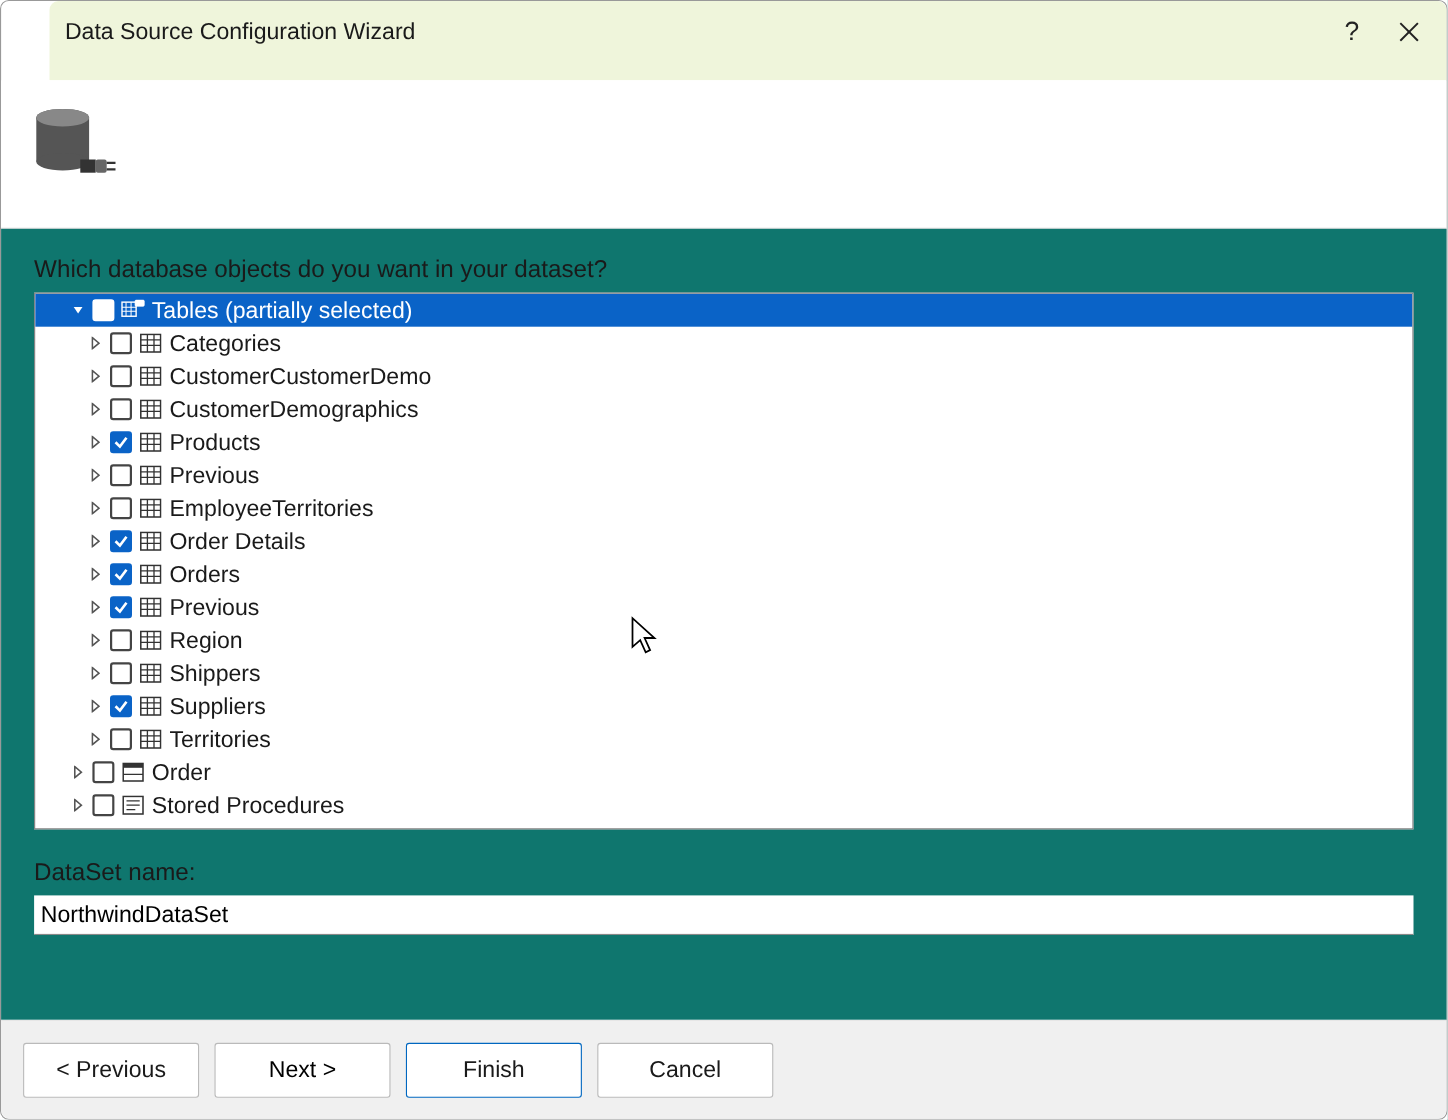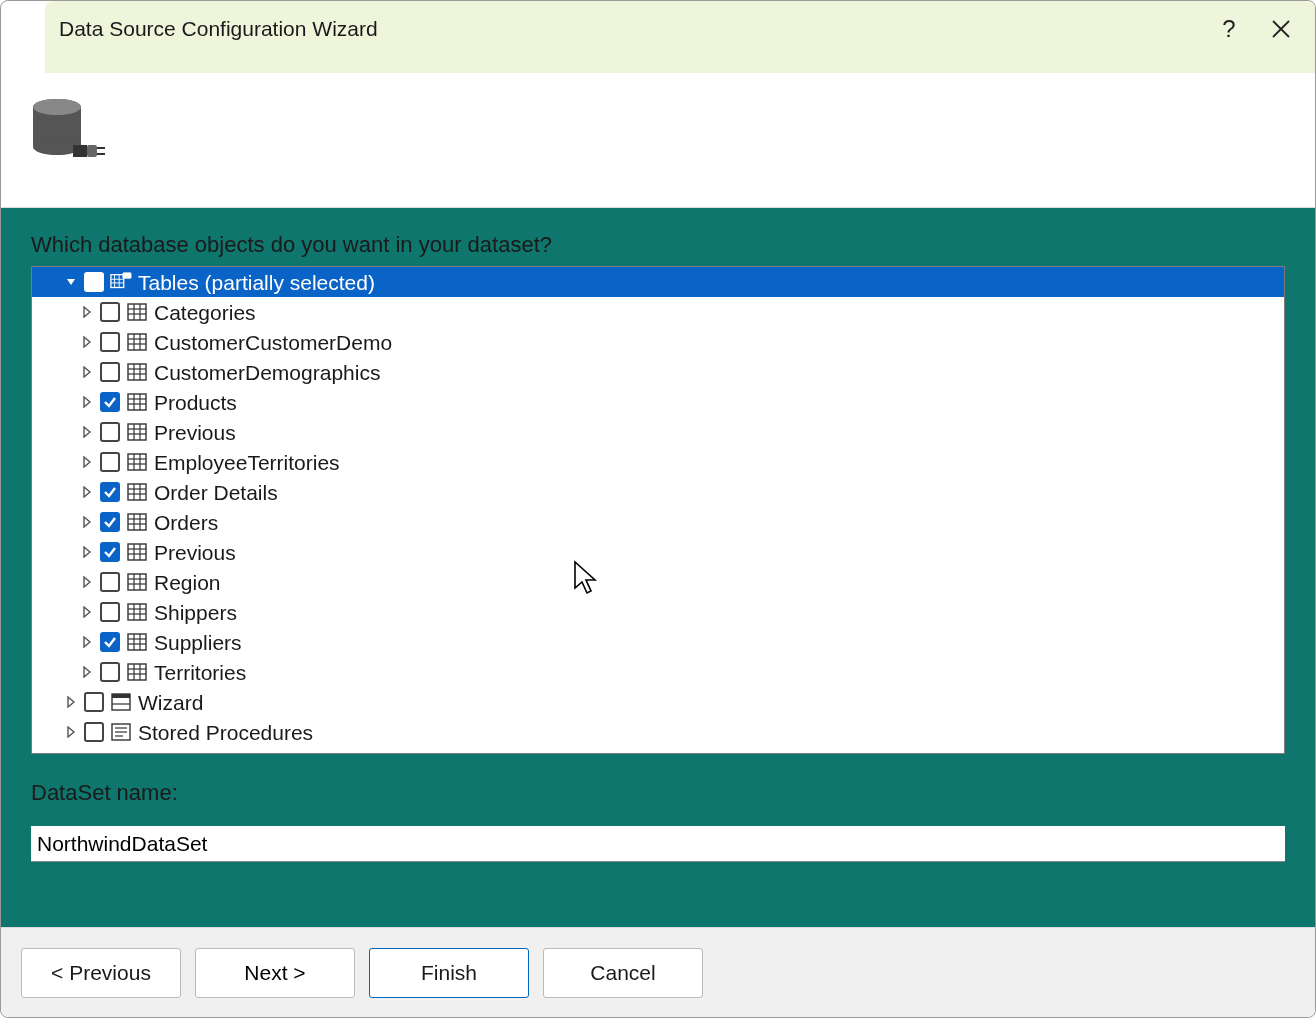--- a/index.html
+++ b/index.html
@@ -134,21 +134,21 @@
     align-items: center; justify-content: center;
     flex-shrink: 0;
   }
   .node .label {}
 
   .ds-label {
     margin-top: 26px;
     font-size: 22px;
   }
   .ds-input {
-    margin-top: 20px;
+    margin-top: 8px;
     height: 36px;
     border: none;
     border-bottom: 1px solid #888;
     background: #ffffff;
     font-size: 21px;
     padding: 2px 6px;
     width: 100%;
     outline: none;
     font-family: inherit;
   }
@@ -506,21 +506,21 @@
               </svg>
             </span>
             <span class="check"></span>
             <span class="icon">
               <svg width="20" height="18" viewBox="0 0 20 18">
     <rect x="1" y="1" width="18" height="16" fill="none" stroke="#333" stroke-width="1.4"></rect>
     <rect x="1" y="1" width="18" height="4" fill="#333"></rect>
     <line x1="1" y1="11" x2="19" y2="11" stroke="#333" stroke-width="1.2"></line>
   </svg>
             </span>
-            <span class="label">Wizard</span>
+            <span class="label">Order</span>
           </div>
           <div class="node lvl1">
             <span class="expander">
               <svg width="12" height="12" viewBox="0 0 12 12">
                 <path d="M3 1 L9 6 L3 11 Z" fill="none" stroke="#555" stroke-width="1.4"></path>
               </svg>
             </span>
             <span class="check"></span>
             <span class="icon">
               <svg width="20" height="18" viewBox="0 0 20 18">

